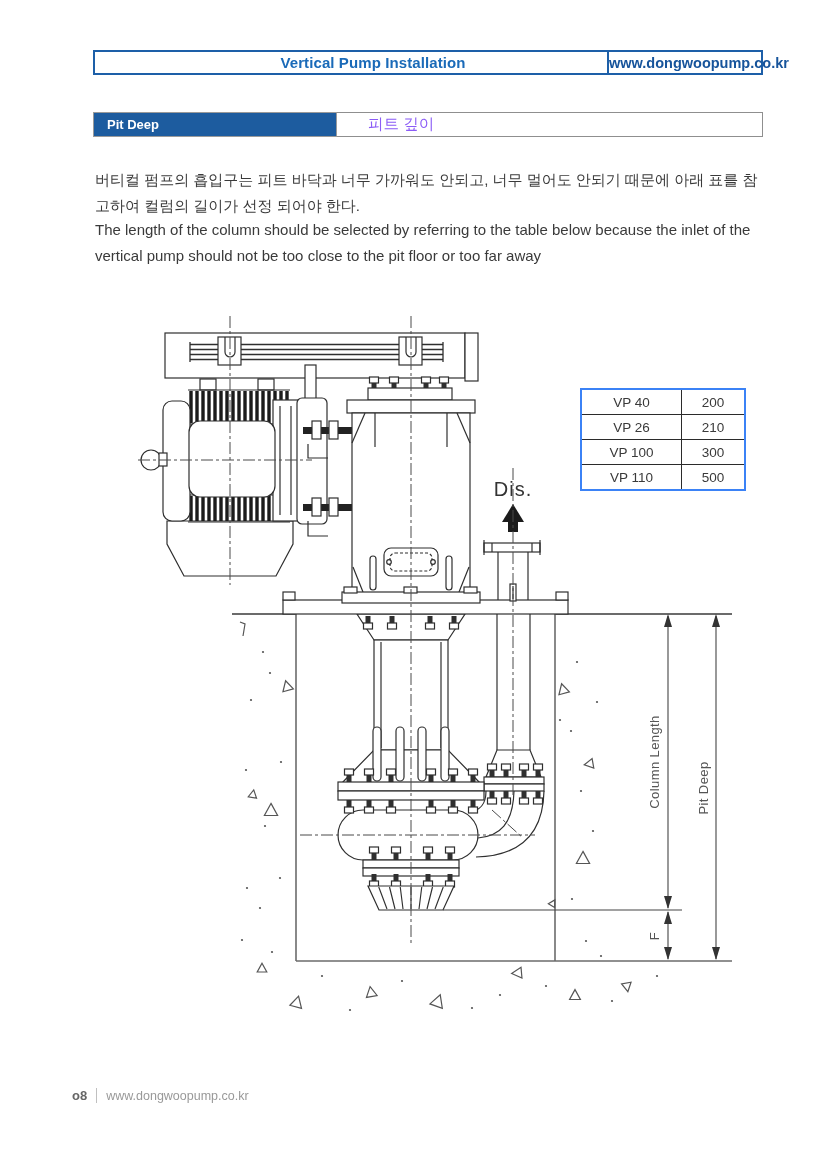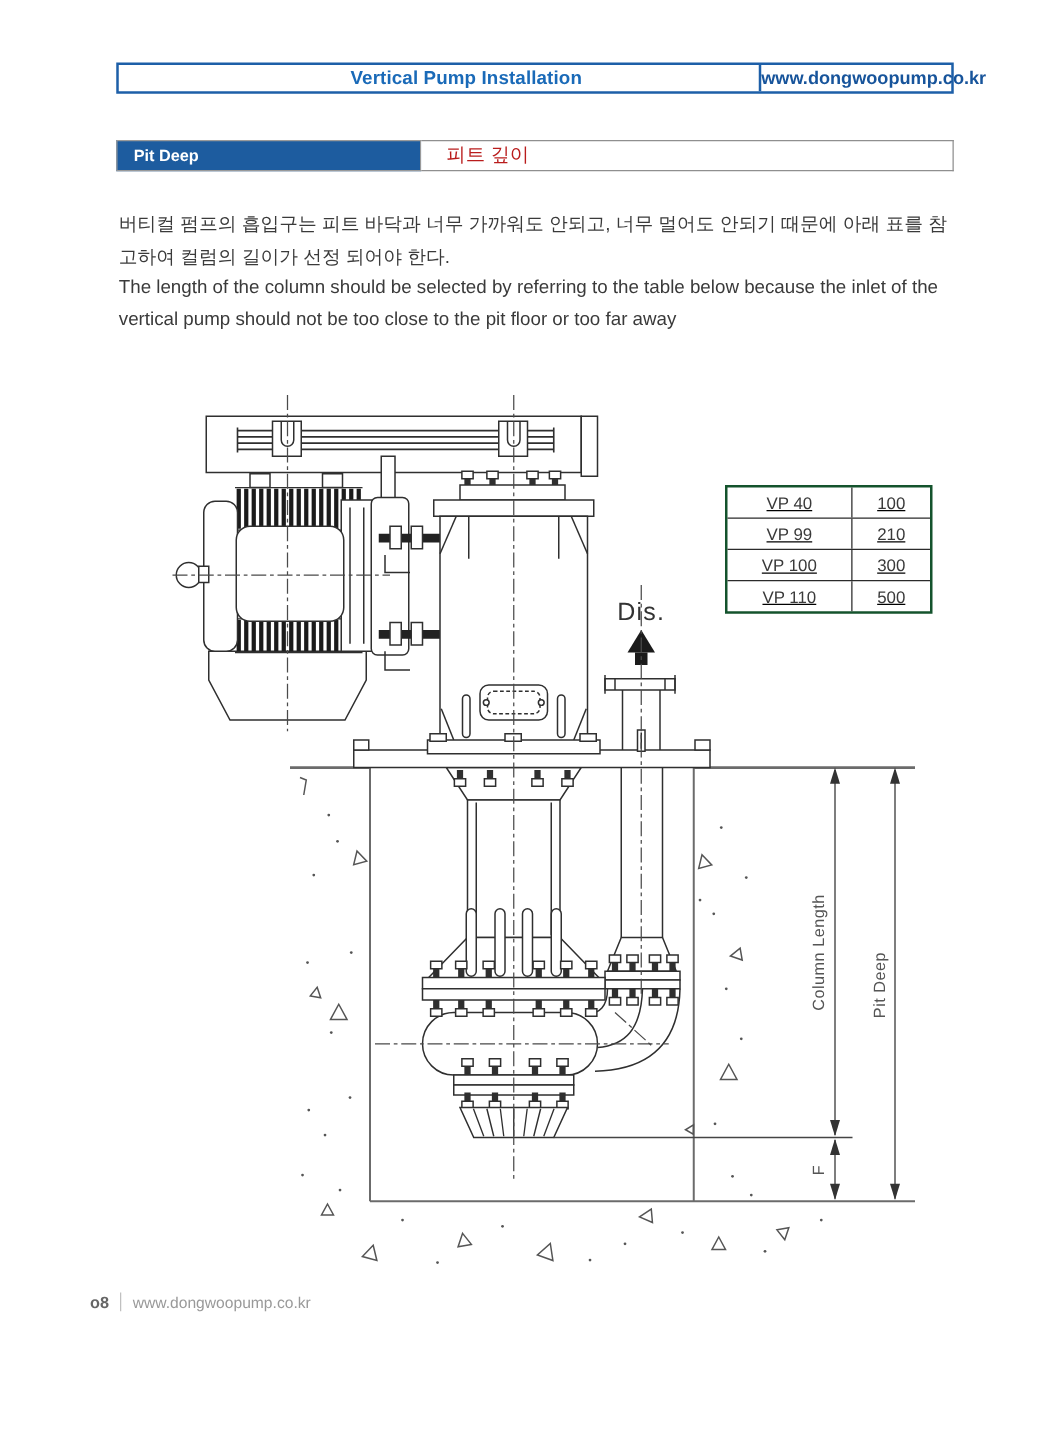--- a/index.html
+++ b/index.html
@@ -13,41 +13,41 @@
                font-weight:bold;font-size:15px;color:var(--title_blue);letter-spacing:0.1px;margin-left:44px;}
   .header-right{flex:1;display:flex;align-items:center;justify-content:center;
                 border-left:2px solid var(--header_border);
                 font-weight:bold;font-size:14.5px;color:var(--url_blue);}
 
   
   .section-en{position:absolute;left:93px;top:112px;width:244px;height:25px;box-sizing:border-box;
               background:var(--accent);border:1px solid #9a9a9a;color:#fff;font-size:13px;font-weight:bold;
               display:flex;align-items:center;padding-left:13px;}
   .section-ko{position:absolute;left:337px;top:112px;width:426px;height:25px;box-sizing:border-box;
-              background:#fff;border:1px solid #8f8f8f;border-left:none;color:#b91c1c;font-size:15.5px;
-              display:flex;align-items:center;padding-left:20px;}
+              background:#fff;border:1px solid #8f8f8f;border-left:none;color:#8b5cf6;font-size:15.5px;
+              display:flex;align-items:center;padding-left:31px;}
 
   .para{position:absolute;left:95px;width:672px;font-size:15px;line-height:26px;color:#3a3a3a;}
   .para-ko{top:152px;}
   .para-en{top:202px;}
 
   
   .model-table{position:absolute;left:580px;top:383px;width:166px;}
   .mt-header{display:flex;height:28px;background:var(--table_header_blue);
              border:2px solid #2b2b2b;box-sizing:border-box;color:#fff;font-size:13.5px;}
   .mt-h1{flex:0 0 100px;display:flex;align-items:center;justify-content:center;}
   .mt-h2{flex:1;display:flex;align-items:center;justify-content:center;border-left:2px solid #2b2b2b;}
-  .mt-body{margin-top:5px;border:2px solid #14532d;text-decoration:underline;}
+  .mt-body{margin-top:5px;border:2px solid #3b82f6;}
   .mt-row{display:flex;height:24px;border-top:1.5px solid #2b2b2b;font-size:13.5px;color:#3a3a3a;}
   .mt-row:first-child{border-top:none;}
   .mt-c1{flex:0 0 100px;display:flex;align-items:center;justify-content:center;border-right:1.5px solid #2b2b2b;box-sizing:border-box;}
   .mt-c2{flex:1;display:flex;align-items:center;justify-content:center;}
 
   
-  .footer{position:absolute;left:72px;top:1034px;display:flex;align-items:center;justify-content:flex-end;}
+  .footer{position:absolute;left:72px;top:1088px;display:flex;align-items:center;justify-content:flex-end;}
   .footer .pg{font-weight:bold;font-size:13px;color:#666;}
   .footer .sep{width:1px;height:15px;background:#c0c0c0;margin:0 9px;}
   .footer .furl{font-size:12.5px;color:#999;}
 
   
   svg.diagram{position:absolute;left:0;top:0;}
   .o{stroke:#2f2f2f;fill:#fff;stroke-width:1.2;}
   .l{stroke:#2f2f2f;fill:none;stroke-width:1.2;}
   .gray{stroke:#6b6b6b;fill:none;}
   .cl{stroke:#4a4a4a;stroke-width:1;fill:none;stroke-dasharray:12 3 3 3;}
@@ -411,24 +411,24 @@
       <line class="cl" x1="411" y1="316" x2="411" y2="943"></line>
       <line class="cl" x1="513" y1="468" x2="513" y2="795"></line>
       <line class="cl" x1="300" y1="835" x2="535" y2="835"></line>
     </g>
   </svg>
 
   <div class="model-table">
     <div class="mt-body">
       <div class="mt-row">
         <div class="mt-c1">VP 40</div>
-        <div class="mt-c2">100</div>
+        <div class="mt-c2">200</div>
       </div>
       <div class="mt-row">
-        <div class="mt-c1">VP 99</div>
+        <div class="mt-c1">VP 26</div>
         <div class="mt-c2">210</div>
       </div>
       <div class="mt-row">
         <div class="mt-c1">VP 100</div>
         <div class="mt-c2">300</div>
       </div>
       <div class="mt-row">
         <div class="mt-c1">VP 110</div>
         <div class="mt-c2">500</div>
       </div>

